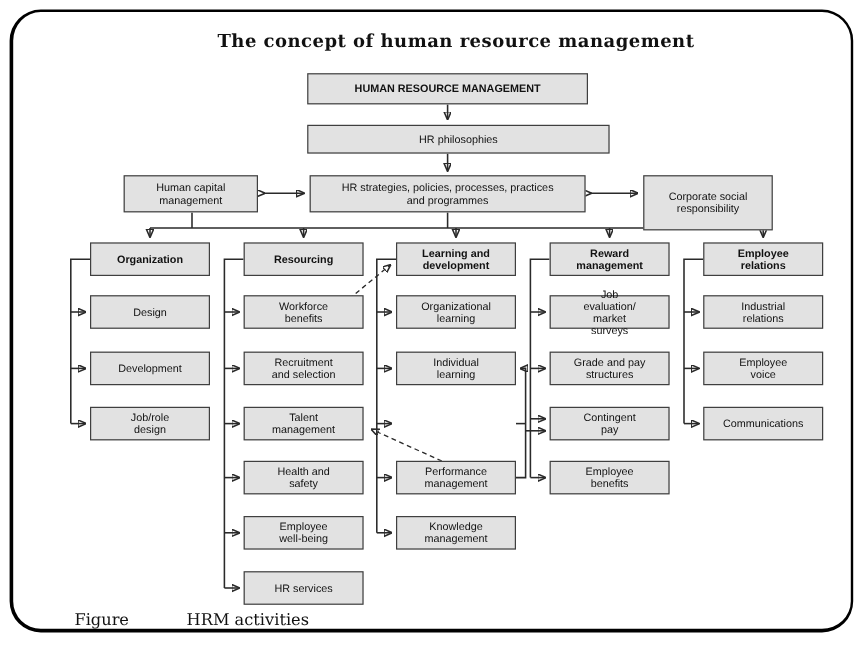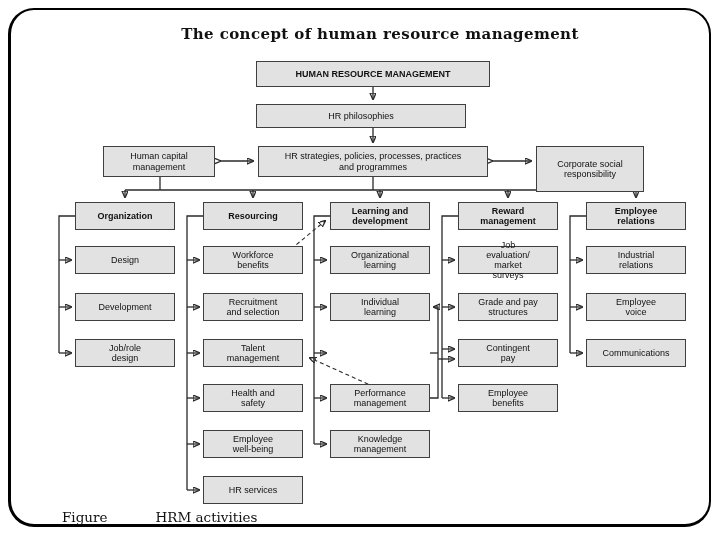--- a/index.html
+++ b/index.html
@@ -82,21 +82,21 @@
     <line x1="570" y1="353" x2="582" y2="353" marker-end="url(#ah)"></line>
 
     <line class="dash" x1="291" y1="249" x2="325" y2="221" marker-end="url(#ah)"></line>
     <line class="dash" x1="381" y1="390" x2="310" y2="358" marker-end="url(#ah)"></line>
     <path d="M430,353 H438"></path>
     <path d="M430,398 L438,398 L438,307 L434,307" marker-end="url(#ah)"></path>
     <line x1="438" y1="359" x2="454" y2="359" marker-end="url(#ah)"></line>
   </svg>
 
   <div class="bx hdr" style="left:256px;top:61px;width:234px;height:26px">HUMAN RESOURCE MANAGEMENT</div>
-  <div class="bx" style="left:256px;top:104px;width:210px;height:24px">HR philosophies</div>
+  <div class="bx" style="left:256px;top:104px;width:252px;height:24px">HR philosophies</div>
   <div class="bx" style="left:103px;top:146px;width:112px;height:31px">Human capital management</div>
   <div class="bx" style="left:258px;top:146px;width:230px;height:31px">HR strategies, policies, processes, practices and programmes</div>
   <div class="bx" style="left:536px;top:146px;width:108px;height:46px">Corporate social responsibility</div>
 
   <div class="bx hdr" style="left:75px;top:202px">Organization</div>
   <div class="bx" style="left:75px;top:246px">Design</div>
   <div class="bx" style="left:75px;top:293px">Development</div>
   <div class="bx" style="left:75px;top:339px">Job/role design</div>
 
   <div class="bx hdr" style="left:203px;top:202px">Resourcing</div>

